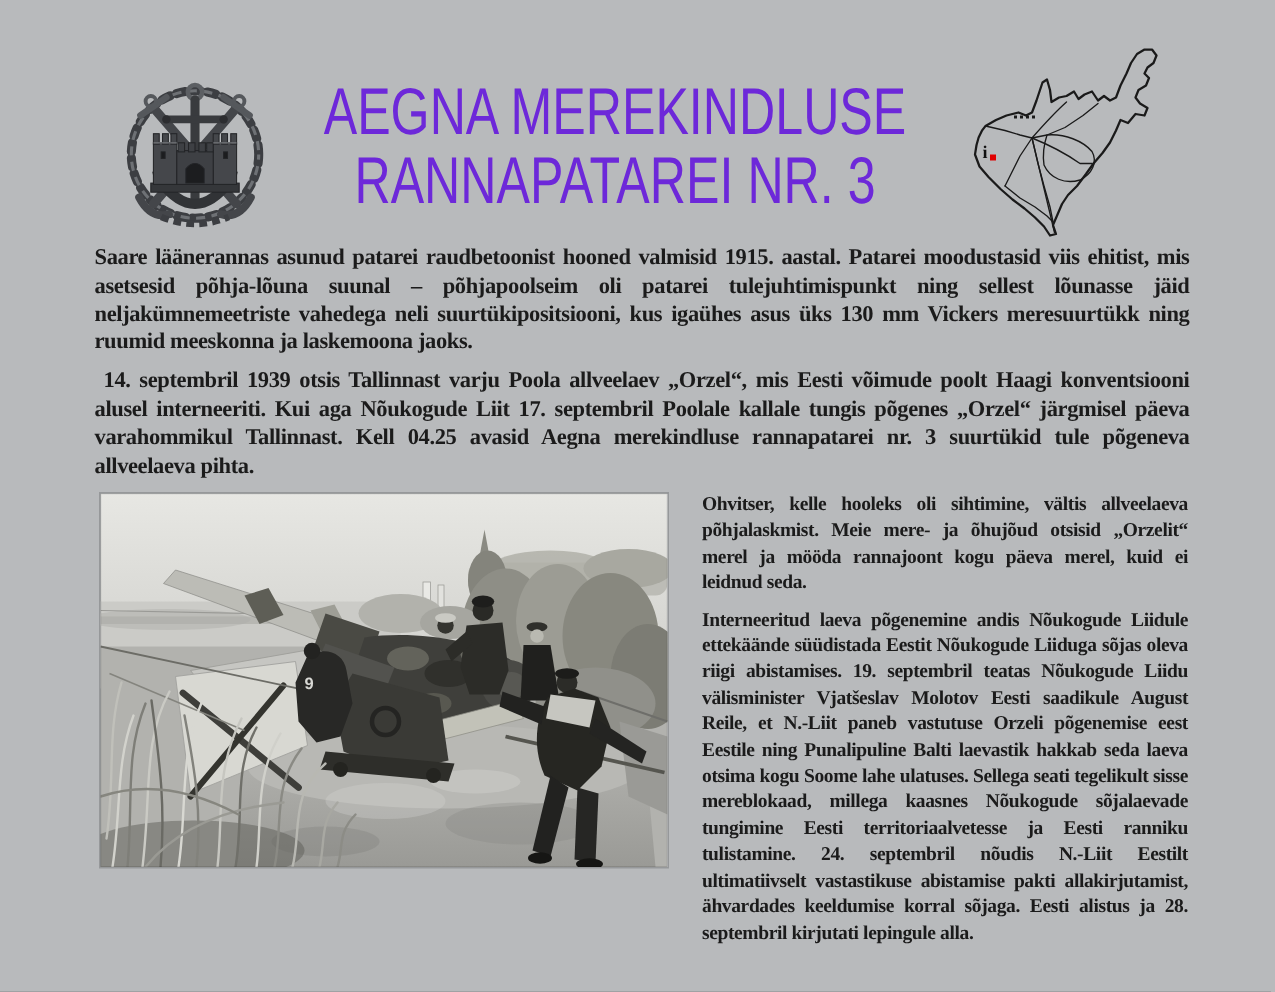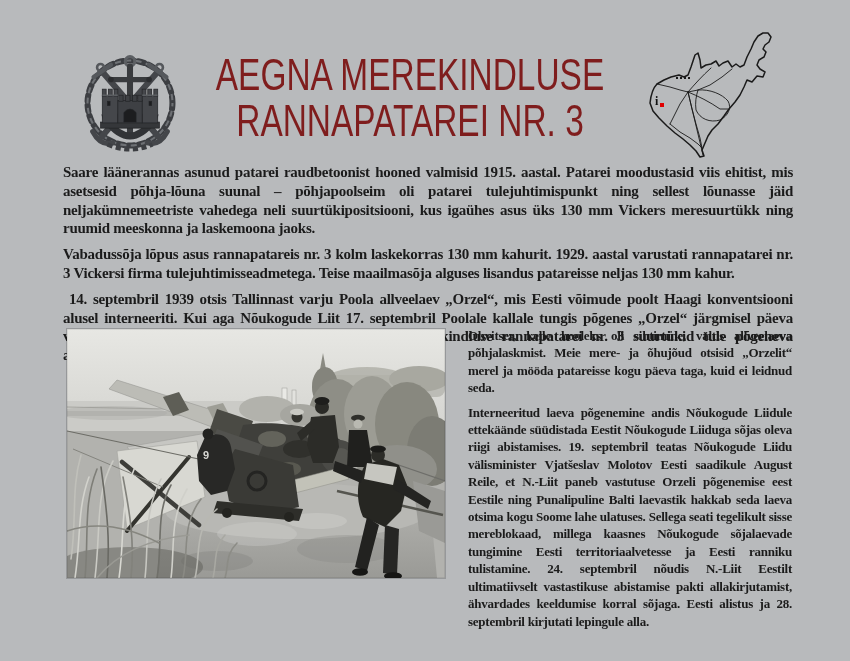--- a/index.html
+++ b/index.html
@@ -6,21 +6,21 @@
   .poster{
     position:relative;width:850px;height:661px;background:#b8babc;
     font-family:"Liberation Serif",serif;color:#1b1b1b;overflow:hidden;
   }
   
   .emblem{position:absolute;left:78px;top:42px;}
   .map{position:absolute;left:640px;top:24px;}
   .title{
     position:absolute;left:120px;top:52px;width:580px;margin:0;
     text-align:center;font-family:"Liberation Sans",sans-serif;
-    font-weight:400;font-size:44px;line-height:46px;color:#7f1d1d;
+    font-weight:400;font-size:44px;line-height:46px;color:#6d28d9;
   }
   .title .line{display:block;transform:scaleX(.76);transform-origin:50% 50%;white-space:nowrap;}
   
   .intro{position:absolute;left:63px;top:163px;width:730px;}
   .intro p{
     margin:0 0 7px 0;font-size:15px;font-weight:bold;line-height:18.8px;
     text-align:justify;letter-spacing:-0.25px;
   }
   .intro p.indent{text-indent:6px;}
   .column{position:absolute;left:468px;top:327px;width:324px;}
@@ -117,21 +117,20 @@
         <rect x="44" y="53" width="2" height="2"></rect>
         <rect x="48" y="53" width="2" height="2"></rect>
       </g>
     </g>
     <text x="15" y="81" font-family="Liberation Serif, serif" font-weight="bold" font-size="12" fill="#111">i</text>
     <rect x="20" y="79" width="4" height="4" fill="#e00000"></rect>
   </svg>
 
   <section class="intro">
     <p>Saare läänerannas asunud patarei raudbetoonist hooned valmisid 1915. aastal. Patarei moodustasid viis ehitist, mis asetsesid põhja-lõuna suunal – põhjapoolseim oli patarei tulejuhtimispunkt ning sellest lõunasse jäid neljakümnemeetriste vahedega neli suurtükipositsiooni, kus igaühes asus üks 130 mm Vickers meresuurtükk ning ruumid meeskonna ja laskemoona jaoks.</p>
-    <p>Vabadussõja lõpus asus rannapatareis nr. 3 kolm laskekorras 130 mm kahurit. 1929. aastal varustati rannapatarei nr. 3 Vickersi firma tulejuhtimisseadmetega. Teise maailmasõja alguses lisandus patareisse neljas 130 mm kahur.</p>
     <p class="indent">14. septembril 1939 otsis Tallinnast varju Poola allveelaev „Orzel“, mis Eesti võimude poolt Haagi konventsiooni alusel interneeriti. Kui aga Nõukogude Liit 17. septembril Poolale kallale tungis põgenes „Orzel“ järgmisel päeva varahommikul Tallinnast. Kell 04.25 avasid Aegna merekindluse rannapatarei nr. 3 suurtükid tule põgeneva allveelaeva pihta.</p>
   </section>
 
   <svg class="photo" width="378" height="249" viewBox="0 0 378 249" aria-hidden="true">
     <defs>
       <linearGradient id="sky" x1="0" y1="0" x2="0" y2="1">
         <stop offset="0" stop-color="#e7e7e3"></stop>
           <stop offset="1" stop-color="#cfcfcb"></stop>
       </linearGradient>
       <linearGradient id="concrete" x1="0" y1="0" x2="0" y2="1">
@@ -263,17 +262,17 @@
       <path d="M4,230 C10,190 4,160 14,126" stroke="#c0c0ba"></path>
       <path d="M30,249 C52,222 84,210 122,206" stroke="#9a9a94"></path>
       <path d="M0,202 C30,192 62,198 92,214" stroke="#86867f"></path>
       <path d="M146,249 C150,232 146,220 158,206" stroke="#a8a8a2"></path>
       <path d="M158,249 C162,236 158,226 170,214" stroke="#8c8c86"></path>
     </g>
     <rect width="378" height="249" fill="none" stroke="#000000" stroke-opacity="0.15"></rect>
   </svg>
 
   <section class="column">
-    <p>Ohvitser, kelle hooleks oli sihtimine, vältis allveelaeva põhjalaskmist. Meie mere- ja õhujõud otsisid „Orzelit“ merel ja mööda patareisse kogu päeva taga, kuid ei leidnud seda.</p>
+    <p>Ohvitser, kelle hooleks oli sihtimine, vältis allveelaeva põhjalaskmist. Meie mere- ja õhujõud otsisid „Orzelit“ merel ja mööda rannajoont kogu päeva merel, kuid ei leidnud seda.</p>
     <p>Interneeritud laeva põgenemine andis Nõukogude Liidule ettekäände süüdistada Eestit Nõukogude Liiduga sõjas oleva riigi abistamises. 19. septembril teatas Nõukogude Liidu välisminister Vjatšeslav Molotov Eesti saadikule August Reile, et N.-Liit paneb vastutuse Orzeli põgenemise eest Eestile ning Punalipuline Balti laevastik hakkab seda laeva otsima kogu Soome lahe ulatuses. Sellega seati tegelikult sisse mereblokaad, millega kaasnes Nõukogude sõjalaevade tungimine Eesti territoriaalvetesse ja Eesti ranniku tulistamine. 24. septembril nõudis N.-Liit Eestilt ultimatiivselt vastastikuse abistamise pakti allakirjutamist, ähvardades keeldumise korral sõjaga. Eesti alistus ja 28. septembril kirjutati lepingule alla.</p>
   </section>
 
 </div>
 
 </body></html>

